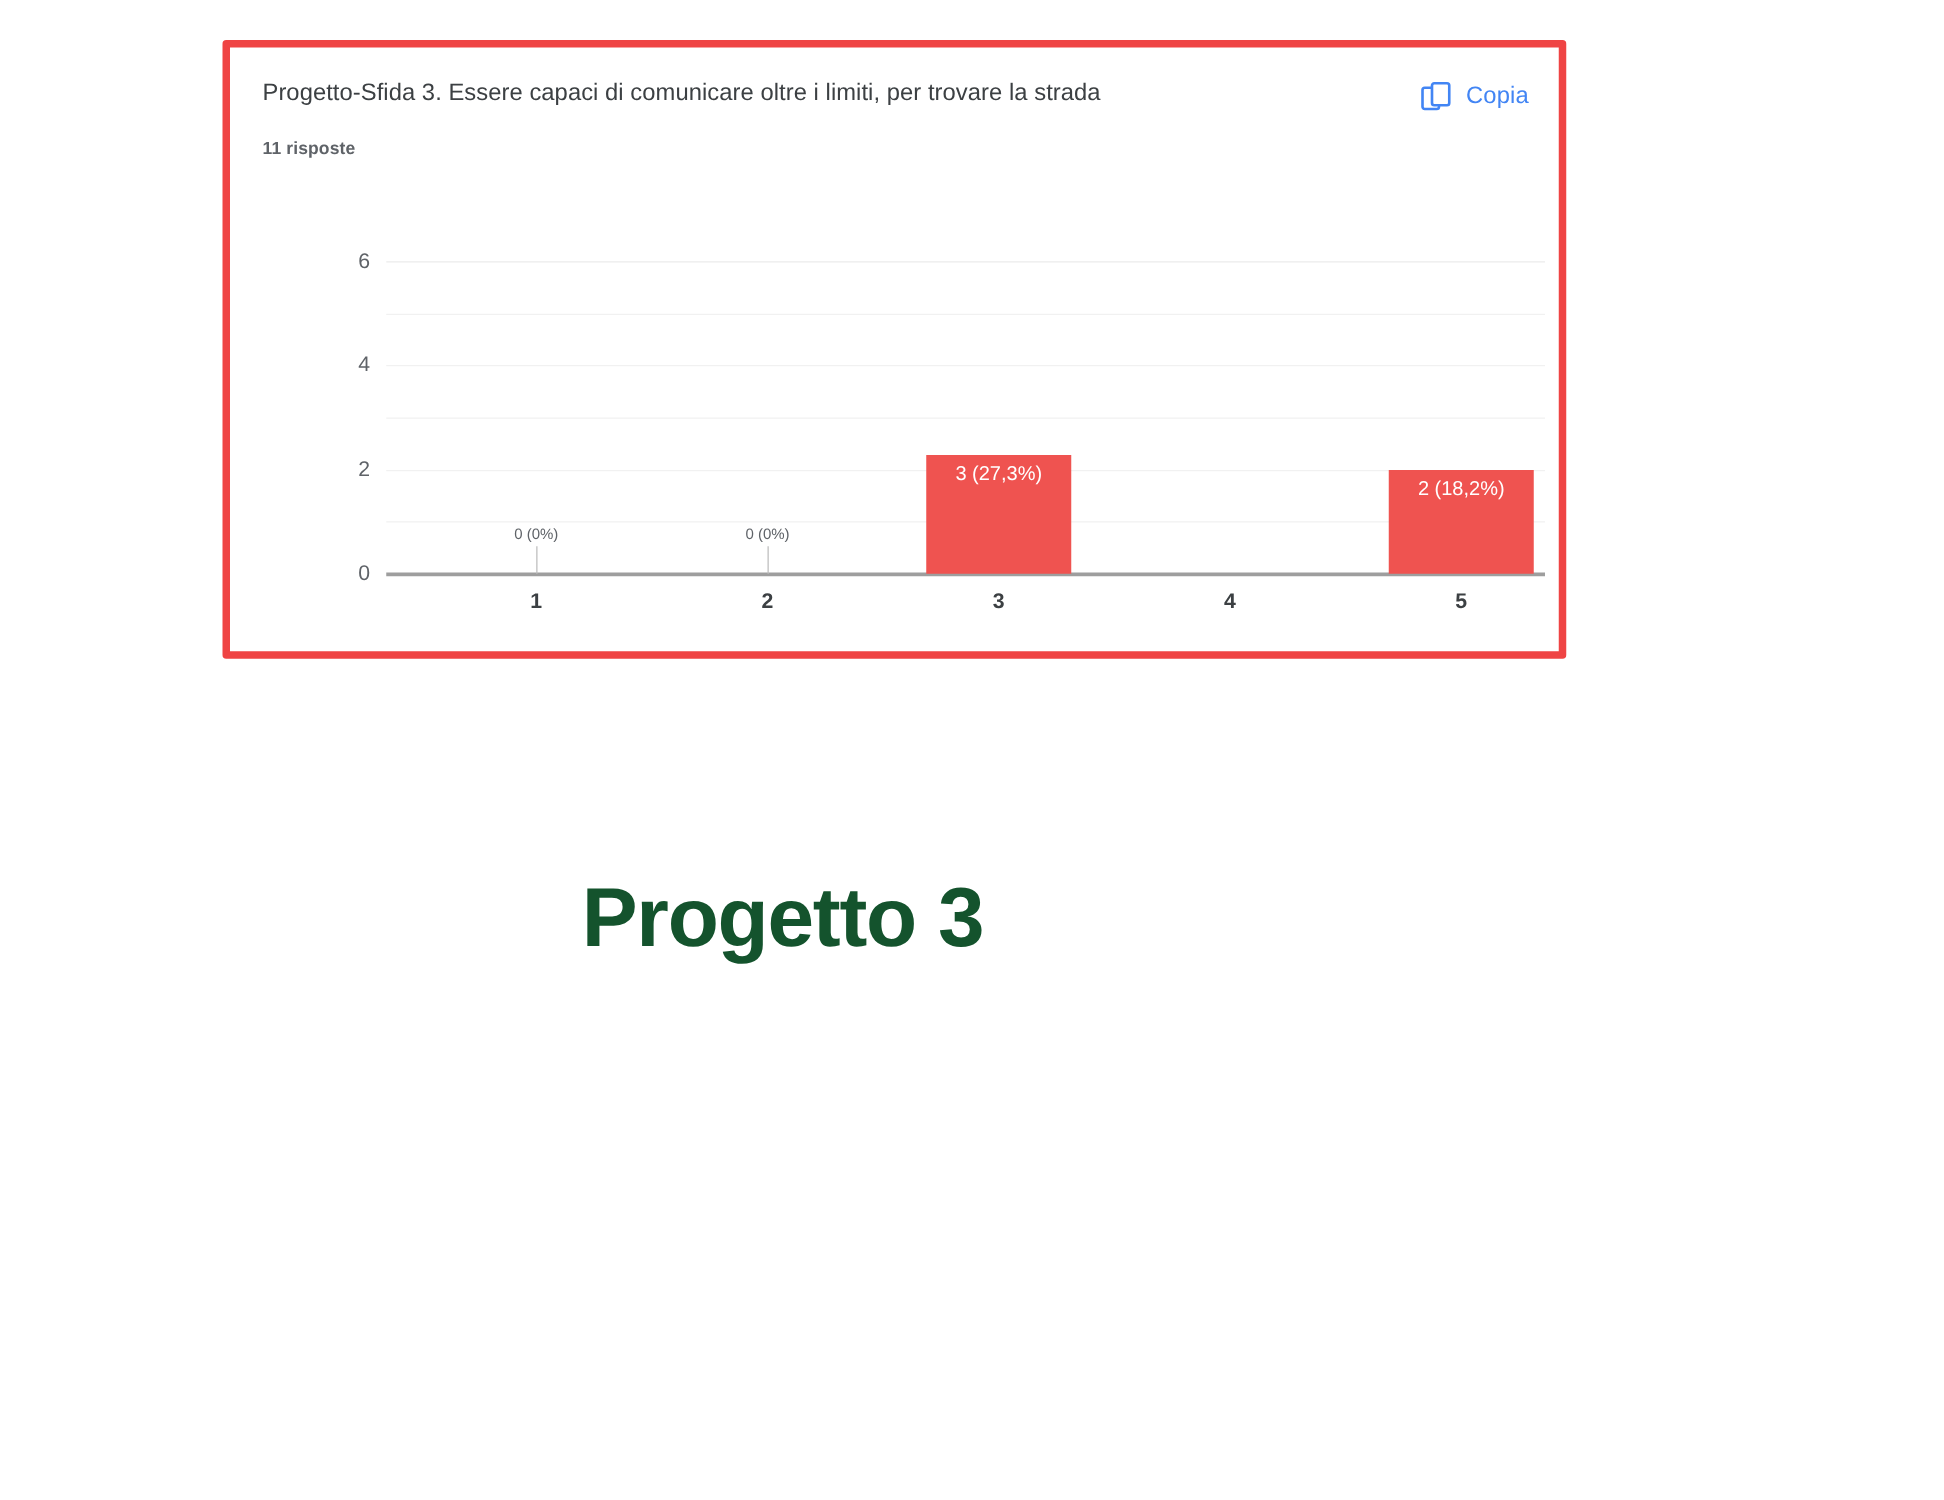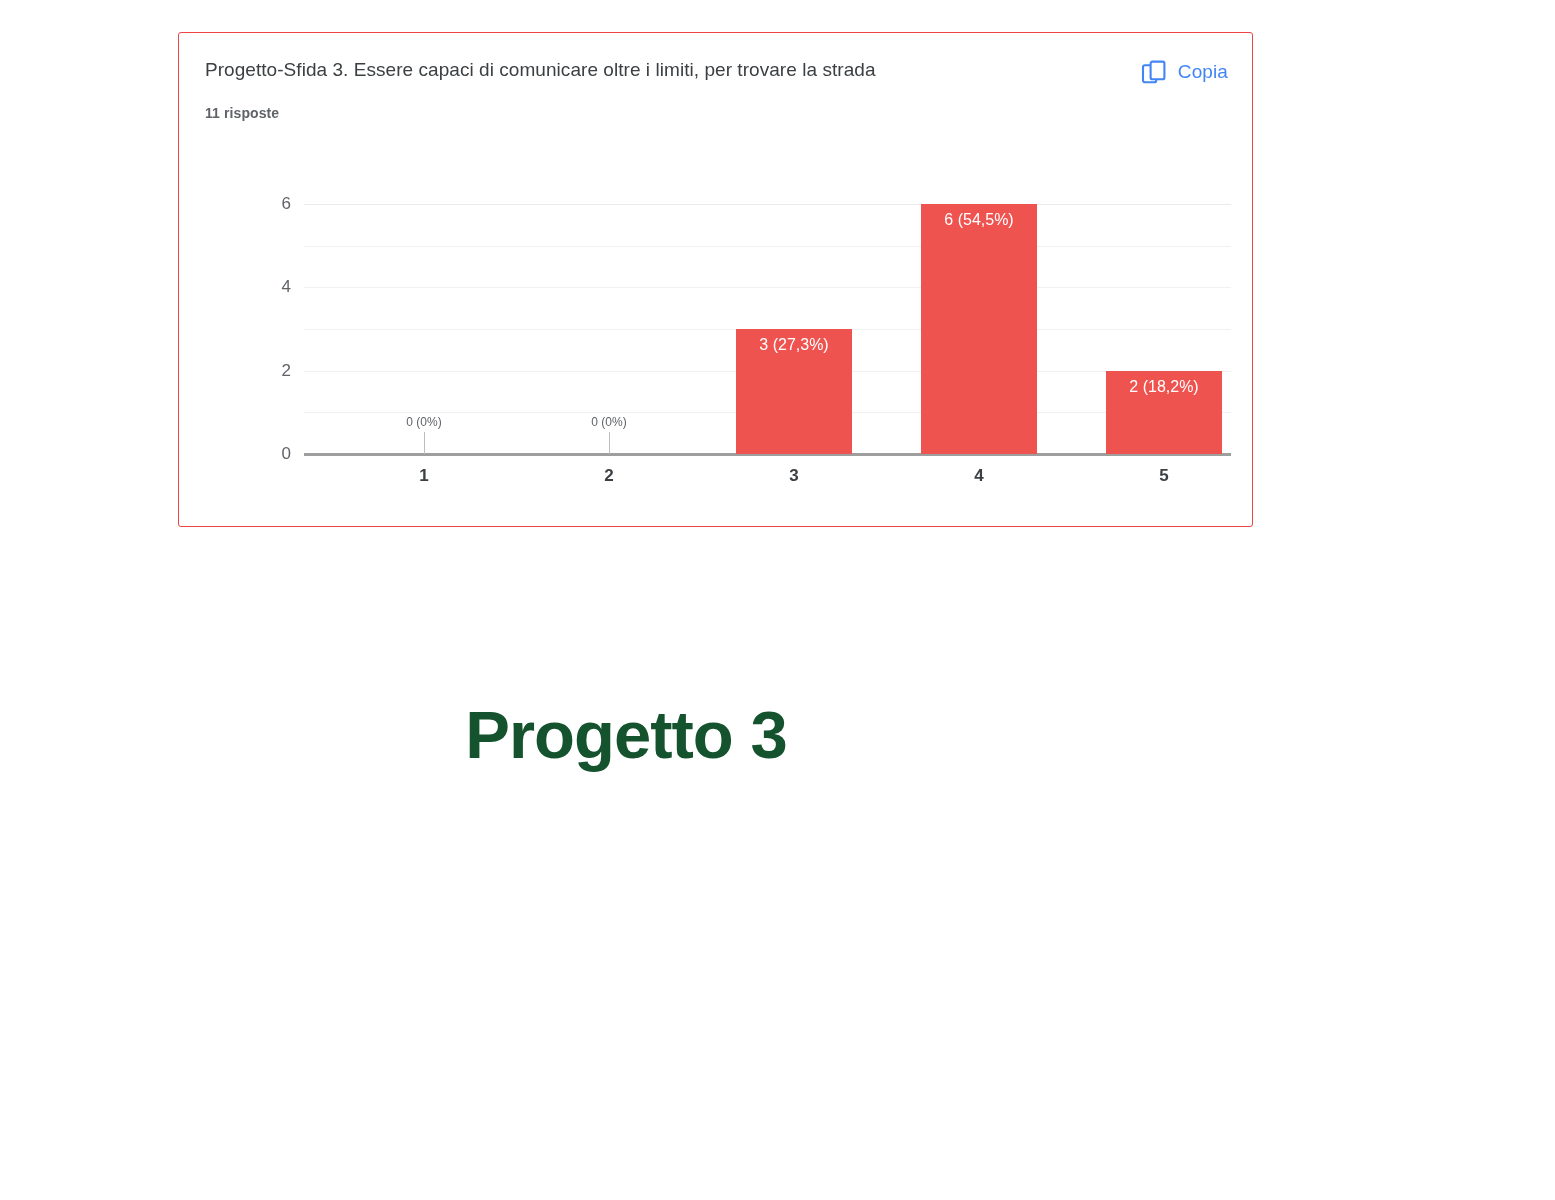--- a/index.html
+++ b/index.html
@@ -18,21 +18,21 @@
   }
 
   
   .forms-card {
     position: absolute;
     left: 178px;
     top: 32px;
     width: 1075px;
     height: 495px;
     background: #ffffff;
-    border: 1px solid #ef4444;
+    border: 6px solid #ef4444;
     border-radius: 3px;
     box-sizing: border-box;
   }
 
   .card-header {
     position: absolute;
     left: 0;
     top: 0;
     right: 0;
     height: 96px;
@@ -256,28 +256,25 @@
         <div class="zero-label">0 (0%)</div>
       </div>
       <div class="x-tick-label" style="left:120px;">1</div>
 
       <div class="zero-group" style="left:247px; width:116px;">
         <div class="zero-stem"></div>
         <div class="zero-label">0 (0%)</div>
       </div>
       <div class="x-tick-label" style="left:305px;">2</div>
 
-      <div class="bar" style="left:432px; width:116px; height:125px;">
+      <div class="bar" style="left:432px; width:116px; height:95px;">
         <div class="bar-value">3 (27,3%)</div>
       </div>
       <div class="x-tick-label" style="left:490px;">3</div>
 
-      <div class="bar" style="left:617px; width:116px; height:250px;">
-        <div class="bar-value">6 (54,5%)</div>
-      </div>
       <div class="x-tick-label" style="left:675px;">4</div>
 
       <div class="bar" style="left:802px; width:116px; height:83.3px;">
         <div class="bar-value">2 (18,2%)</div>
       </div>
       <div class="x-tick-label" style="left:860px;">5</div>
 
     </div>
   </div>
 </div>

